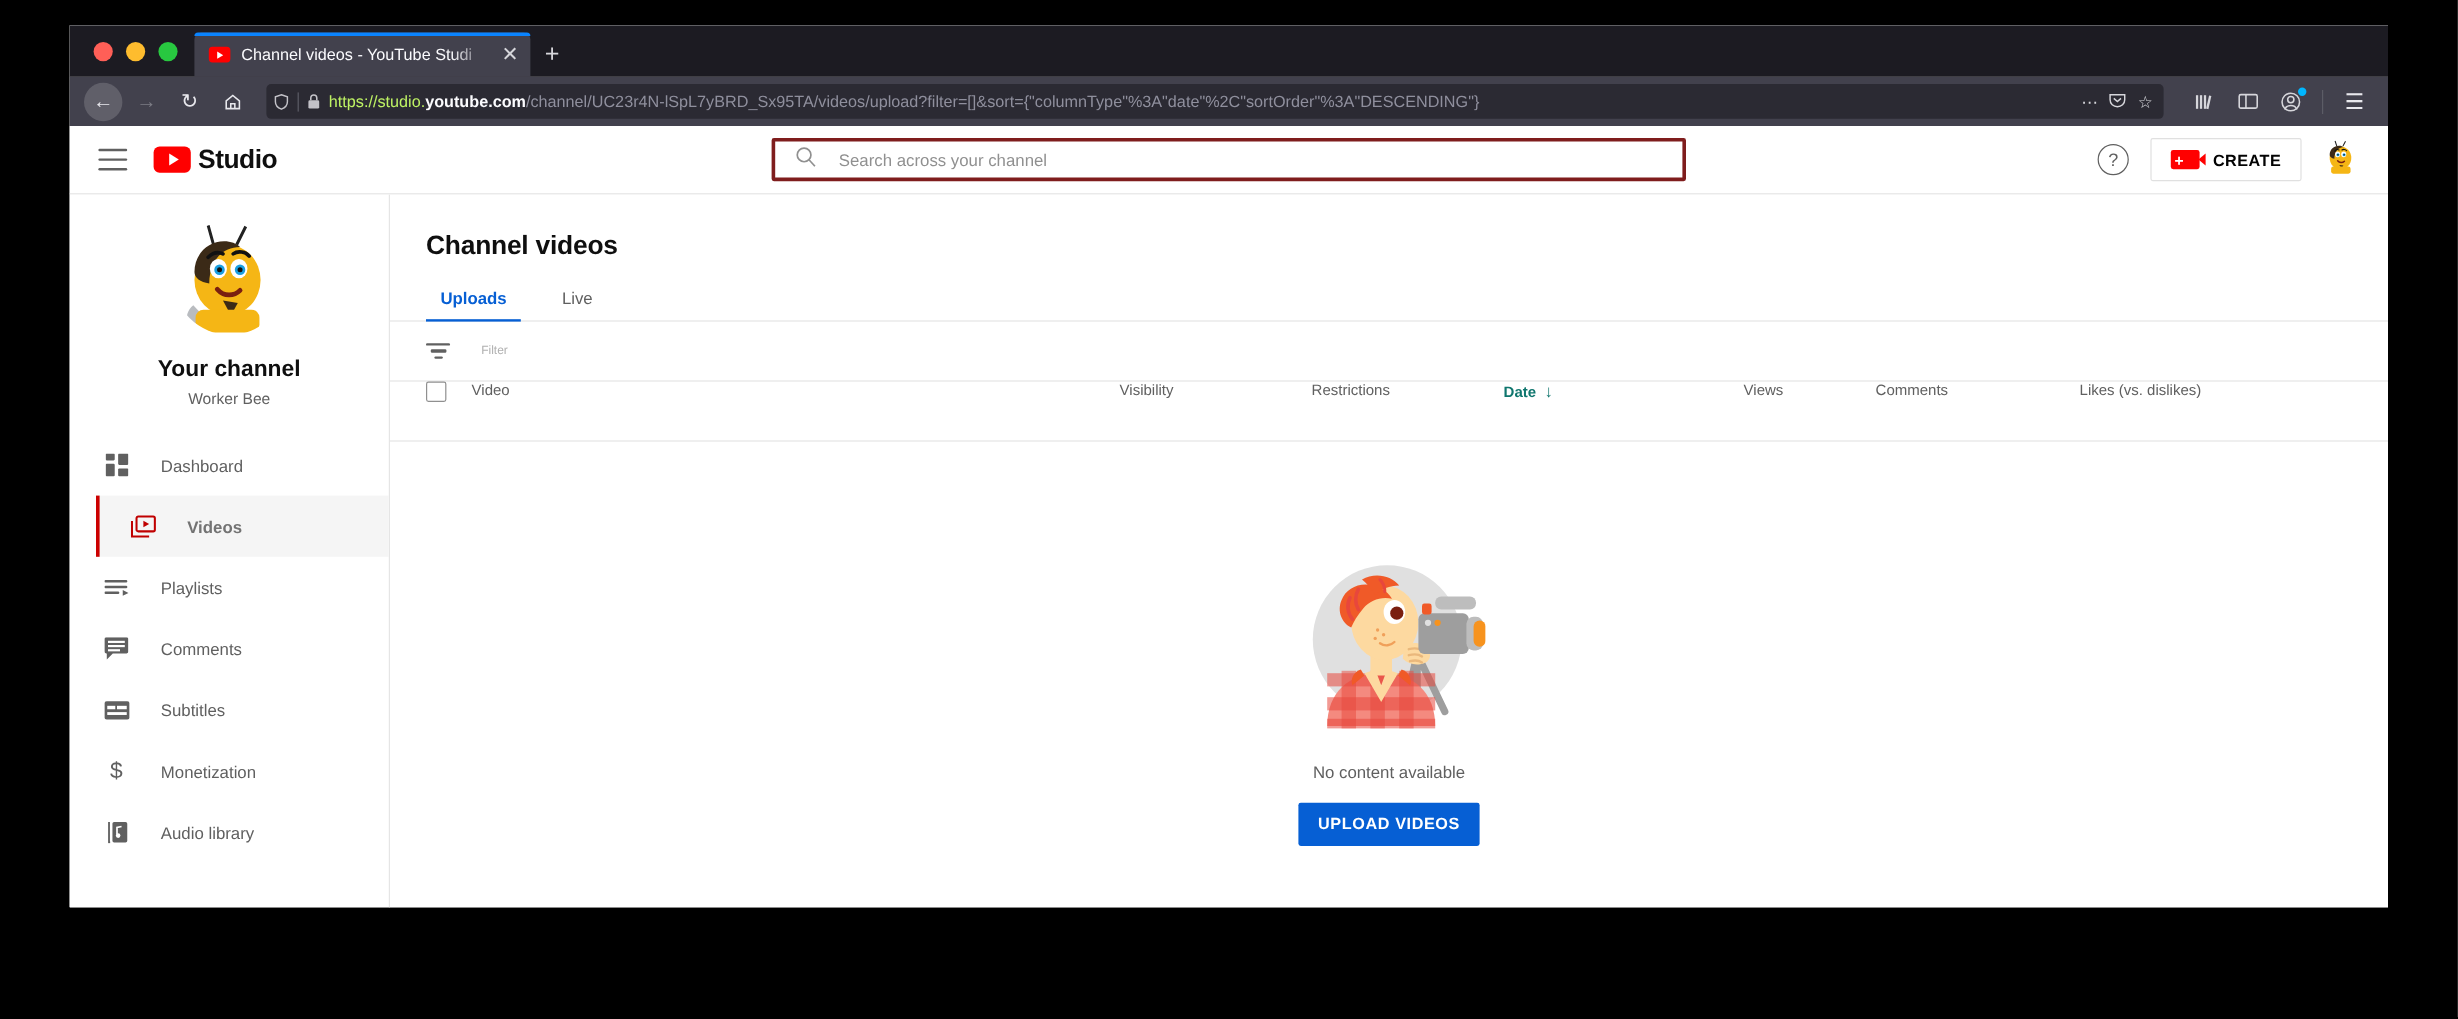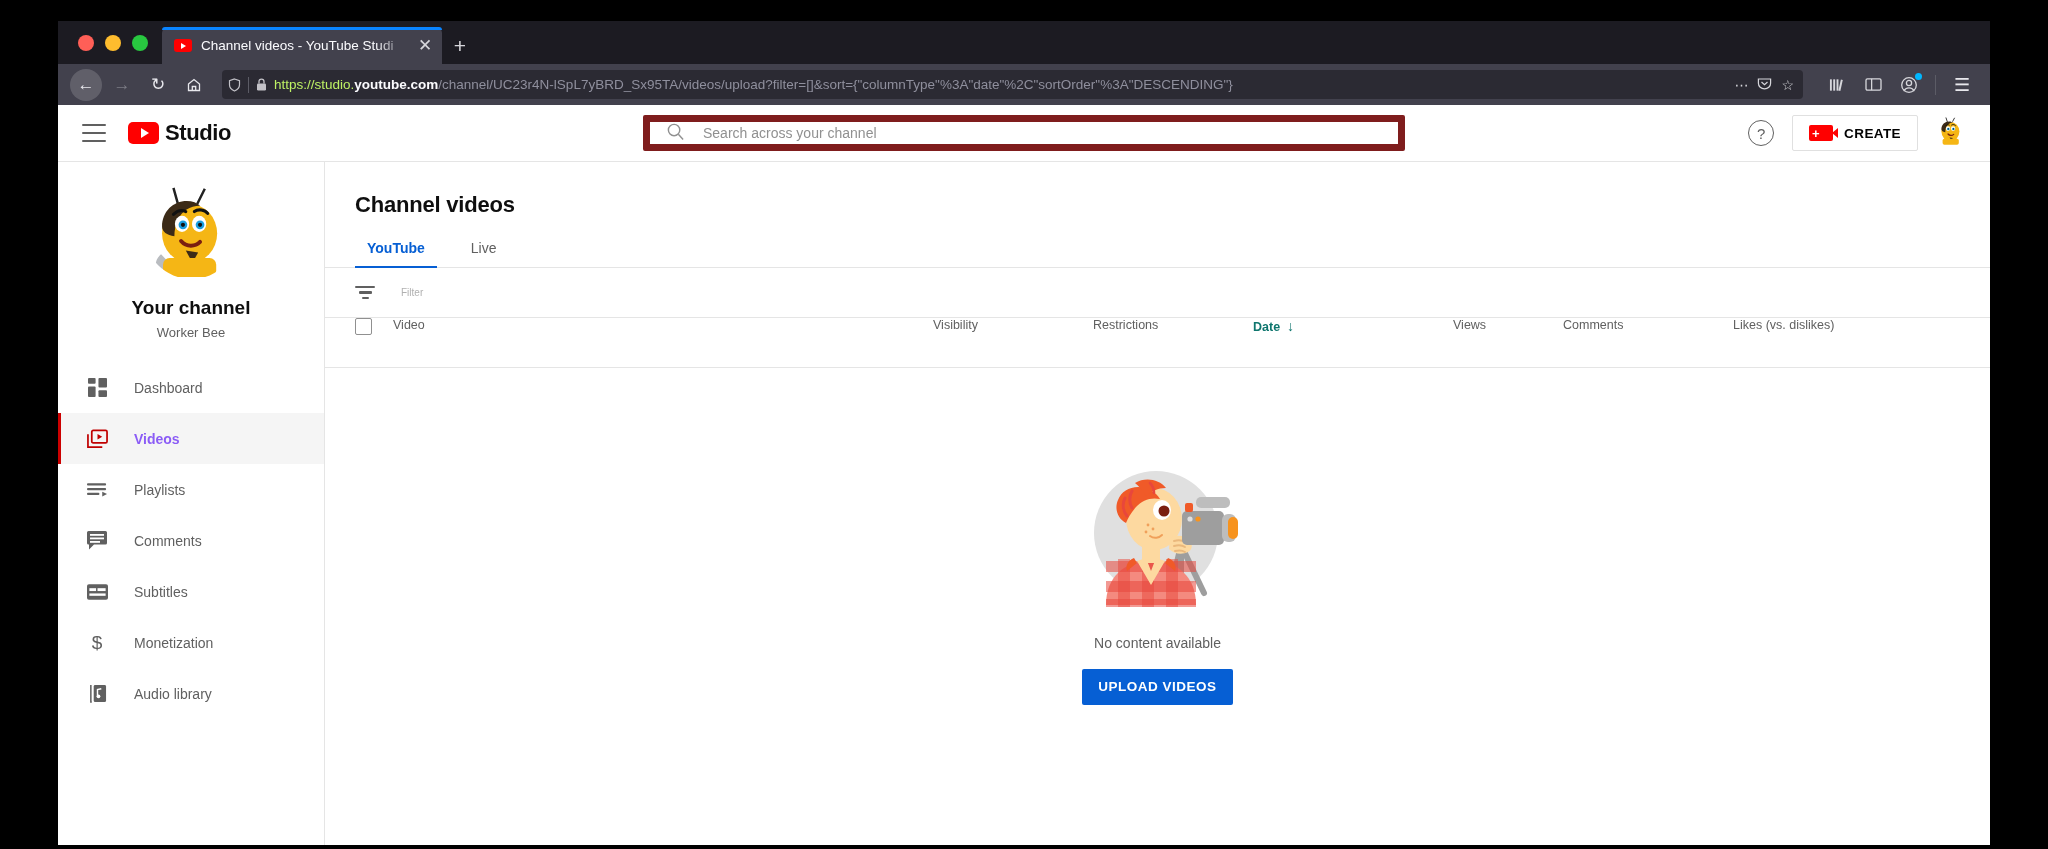--- a/index.html
+++ b/index.html
@@ -7,21 +7,21 @@
     width: 2048px; height: 849px;
     background: #000;
     font-family: "Liberation Sans", sans-serif;
     overflow: hidden;
   }
 
   
   #browser-window {
     position: absolute;
     left: 58px; top: 21px;
-    width: 1932px; height: 824px;
+    width: 1932px; height: 735px;
     background: #f9f9f9;
     overflow: hidden;
   }
 
   
   #tabstrip {
     height: 43px;
     background: #1c1b22;
     display: flex;
     align-items: flex-end;
@@ -155,21 +155,21 @@
     margin-left: 2px;
   }
   #studio-word { font-size: 22px; font-weight: 700; color: #0f0f0f; letter-spacing: -0.4px; }
 
   #search-wrap {
     position: absolute; left: 50%; transform: translateX(-50%);
     width: 762px;
   }
   #search-box {
     height: 36px;
-    border: 7px solid #7f1d1d;
+    border: 3px solid #7f1d1d;
     border-radius: 2px;
     display: flex; align-items: center;
     padding: 0 16px; gap: 18px;
     background: #fff;
     justify-content: flex-end;
   }
   #search-input {
     flex: 1; border: none; outline: none;
     font-family: "Liberation Sans", sans-serif;
     font-size: 14px; color: #030303; background: transparent;
@@ -228,21 +228,21 @@
   #channel-subtitle { font-size: 13px; color: #606060; margin-top: 6px; }
 
   .nav-item {
     height: 51px;
     display: flex; align-items: center;
     padding-left: 28px; gap: 26px;
     position: relative;
     color: #606060;
   }
   .nav-item .nav-label { font-size: 14px; }
-  .nav-item.active { background: #f5f5f5; color: #8b5cf6; }
+  .nav-item.active { background: #f5f5f5; color: #737373; margin-left: 22px; }
   .nav-item.active .nav-label { font-weight: 600; }
   .nav-item.active::before {
     content: ""; position: absolute; left: 0; top: 0; bottom: 0;
     width: 3px; background: #cc0000;
   }
   .nav-icon { width: 22px; height: 22px; flex: none; display: flex; align-items: center; justify-content: center; }
 
   
   #main { flex: 1; min-width: 0; background: #fff; display: flex; flex-direction: column; }
   #page-title { font-size: 22px; font-weight: 700; color: #0f0f0f; padding: 30px 30px 0; letter-spacing: -.2px; }
@@ -559,21 +559,21 @@
             </svg>
           </span>
           <span class="nav-label">Audio library</span>
         </div>
       </div>
 
       <div id="main">
         <div id="page-title">Channel videos</div>
 
         <div id="tabs-row">
-          <div class="tab-item active">YouTube</div>
+          <div class="tab-item active">Uploads</div>
           <div class="tab-item">Live</div>
         </div>
 
         <div id="filter-row">
           <span id="filter-icon">
               <i></i>
               <i></i>
               <i></i>
             </span>
           <input id="filter-input" placeholder="Filter" style="">

